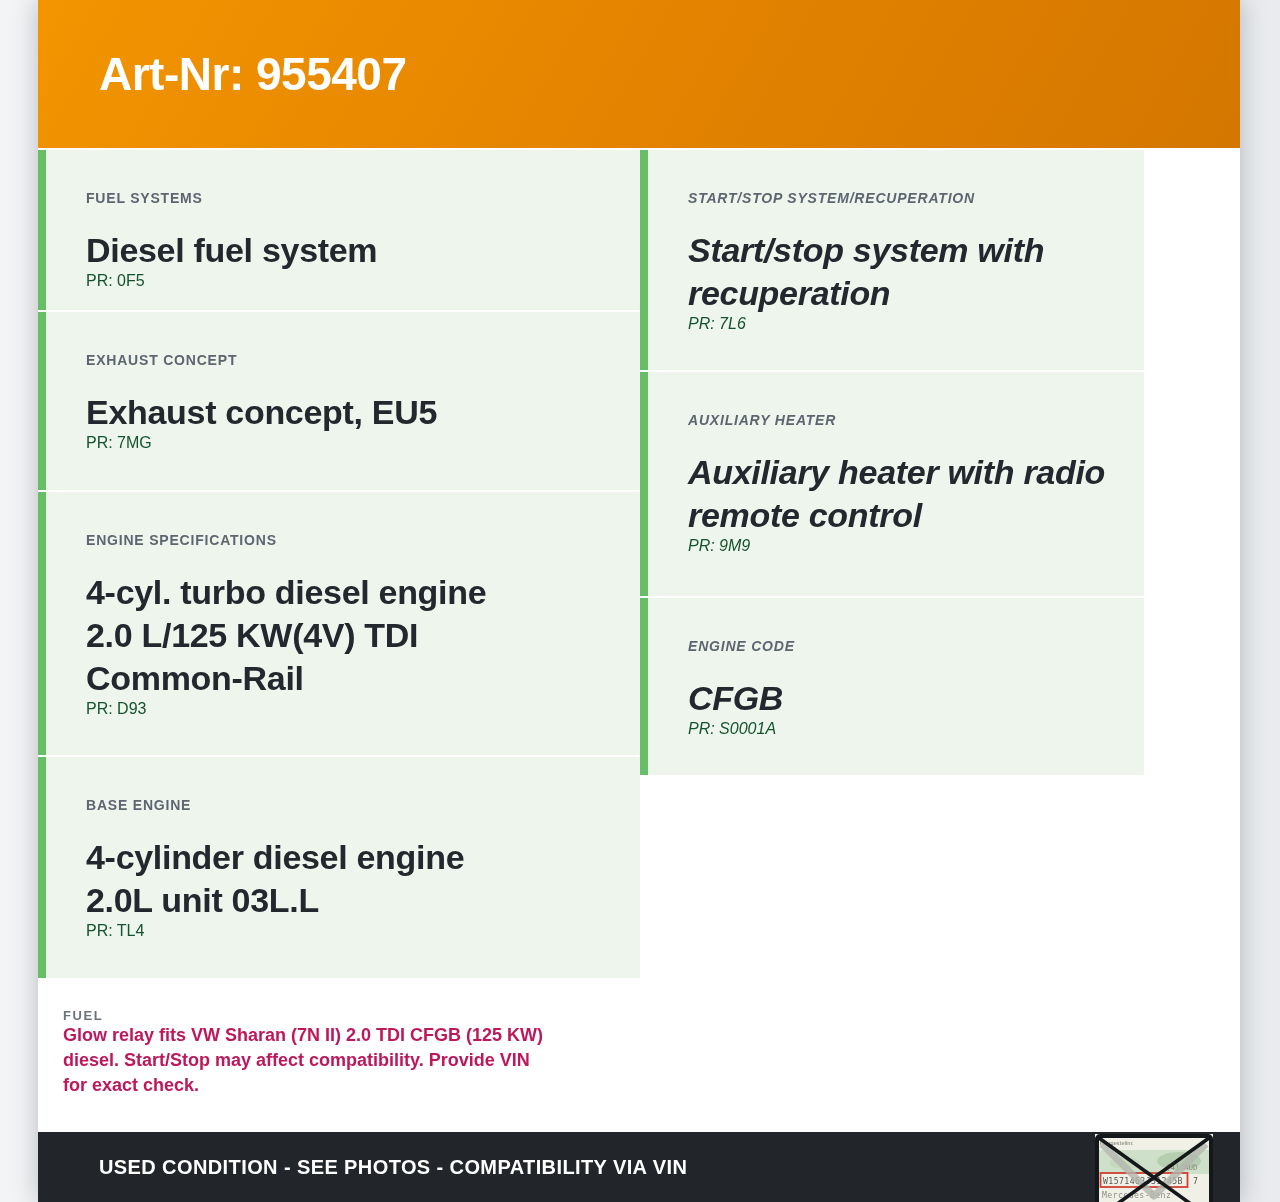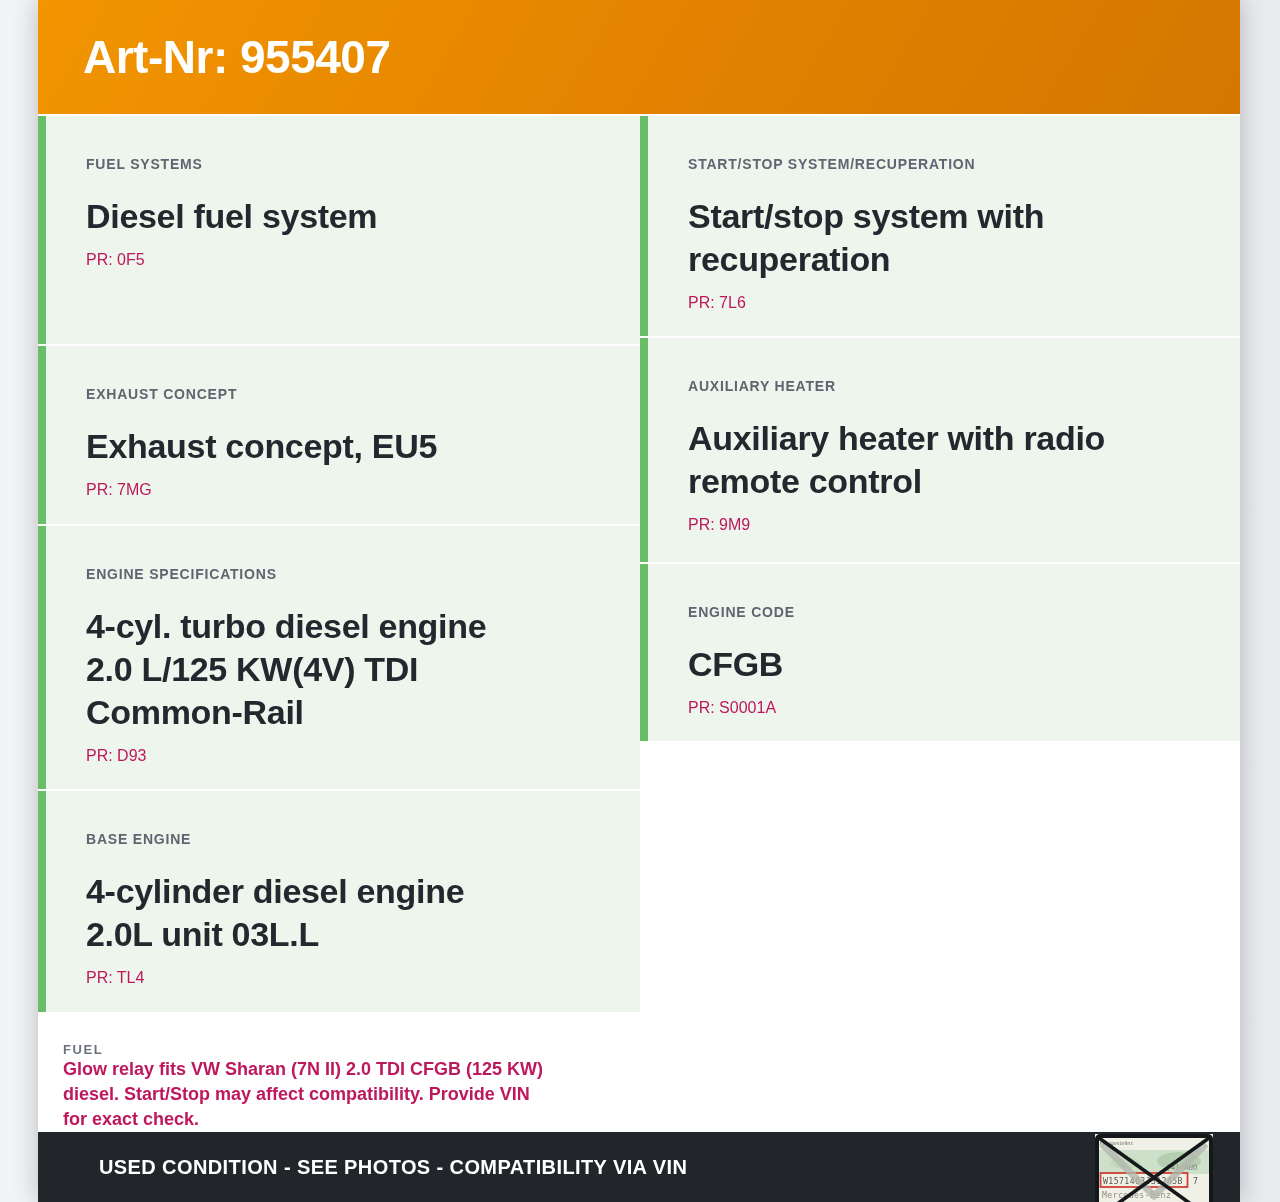--- a/index.html
+++ b/index.html
@@ -12,61 +12,60 @@
   }
   .page {
     position:relative;
     margin-left:38px;
     width:1202px; height:1202px;
     background:#ffffff;
     box-shadow:0 0 24px rgba(40,45,55,.28);
   }
   
   .header {
-    height:114px;
+    height:148px;
     background:linear-gradient(120deg,#f29500 0%, #e28200 55%, #d47700 100%);
     display:flex; align-items:center;
-    padding-left:45px;
+    padding-left:61px;
   }
   .header-title {
     margin:0;
     font-size:46px; font-weight:700; letter-spacing:-0.5px;
     color:#ffffff;
   }
   
   .grid { display:flex; margin-top:2px; align-items:flex-start; }
   .col { display:block; }
   .col-left  { width:602px; }
-  .col-right { width:600px; }
+  .col-right { width:504px;font-style:italic; }
   .card {
     border-left:8px solid #68bd68;
     background:#edf5ec;
     padding:40px 34px 0 40px;
     margin-top:2px;
     overflow:hidden;
   }
   .col .card:first-child { margin-top:0; }
   .card-label {
     font-size:14px; font-weight:700; letter-spacing:0.8px;
     color:#5d6670;
   }
   .card-title {
     margin-top:23px;
     font-size:34px; font-weight:700; letter-spacing:-0.3px;
     line-height:43px;
     color:#23282e;
     white-space:pre-line;
   }
   .card-pr {
-    margin-top:13px;
     font-size:16px; font-weight:400;
-    color:#be185d;
+    color:#14532d;
   }
   
-  .h-180{height:228px} .h-178{height:178px} .h-263{height:263px} .h-221{height:221px}
+  .h-180{height:160px} .h-178{height:178px} .h-263{height:263px} .h-221{height:221px}
   .h-220{height:220px} .h-224{height:224px} .h-177{height:177px}
   
   .fits {
     margin-top:2px;
     height:143px;
     background:#ffffff;
     padding:28px 24px 0 25px;
   }
   .fits-label {
     font-size:13px; font-weight:700; letter-spacing:1.6px;

